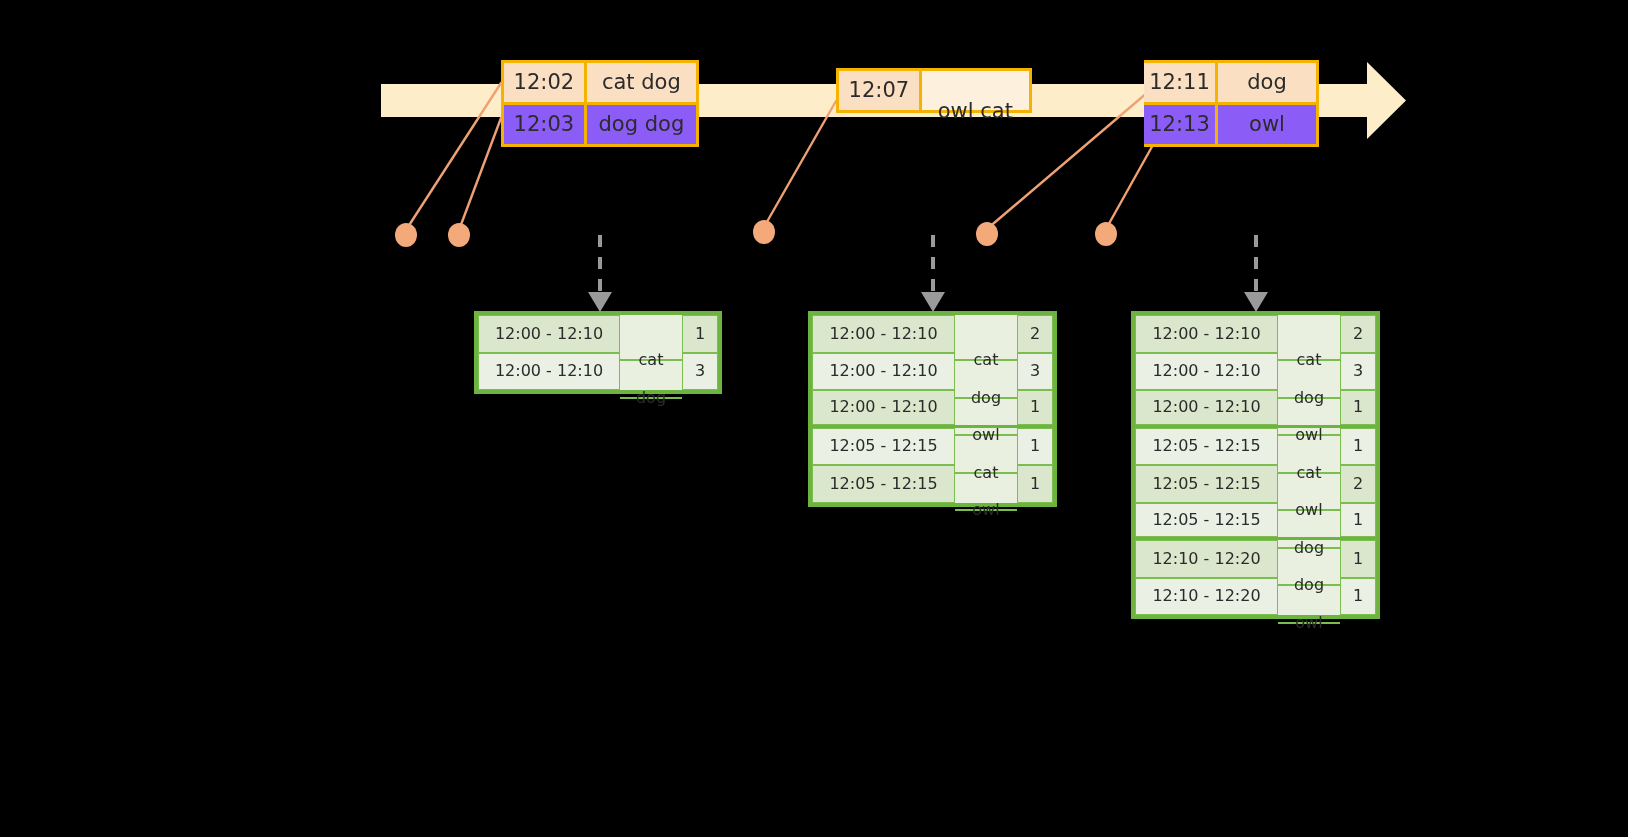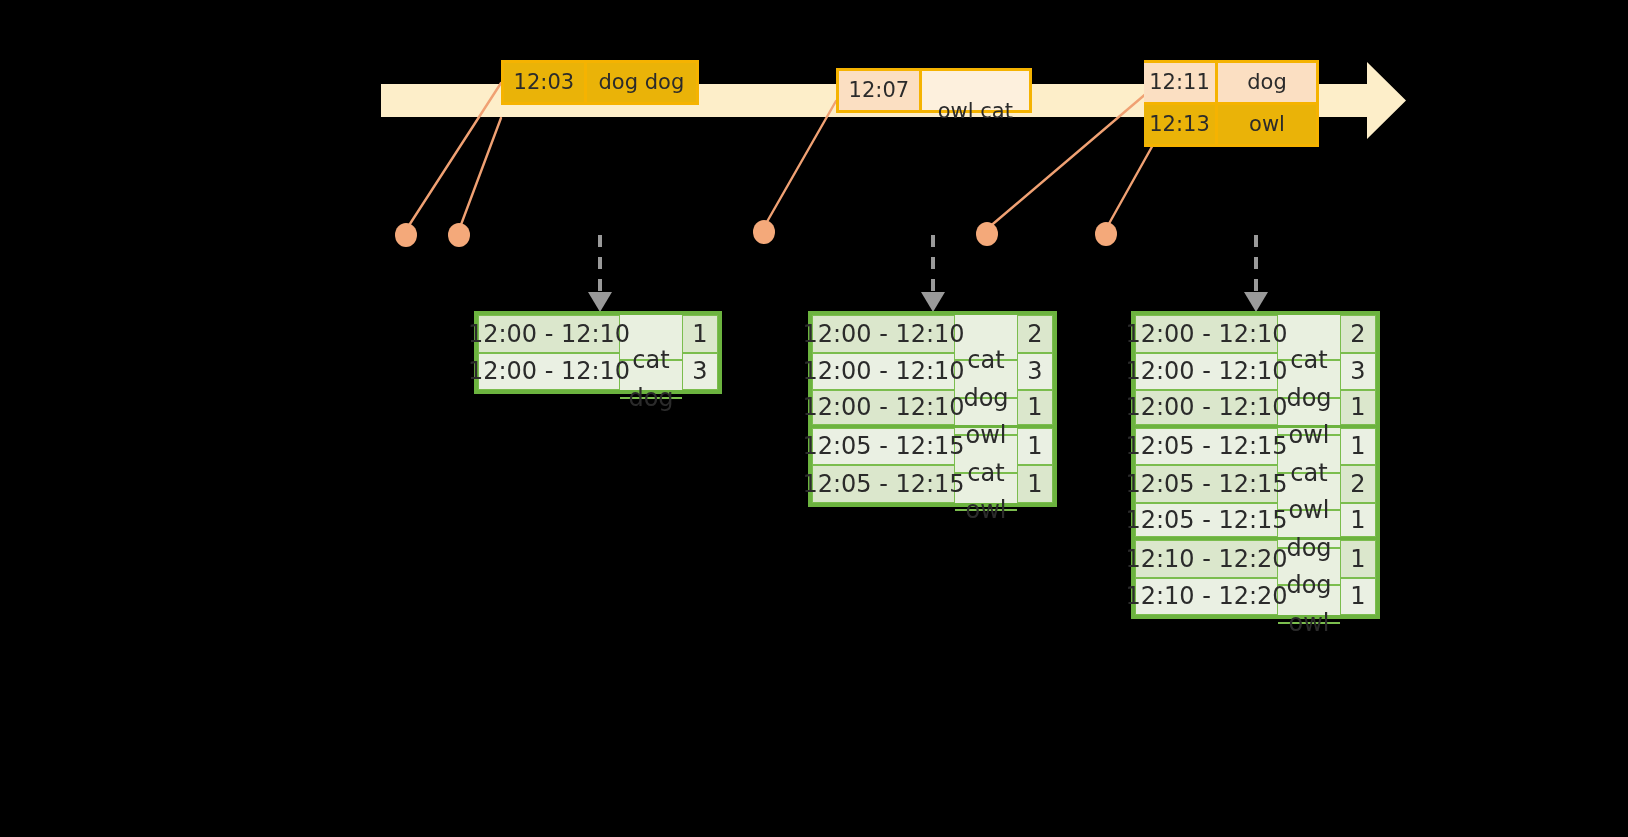--- a/index.html
+++ b/index.html
@@ -43,21 +43,21 @@
   }
   .event-row {
     display: flex;
     flex-direction: row;
     height: 39px;
   }
   .event-row + .event-row {
     border-top: 3px solid #f5b301;
   }
   .event-row.shade-a .ev-cell { background: #fbdfc2; }
-  .event-row.shade-b .ev-cell { background: #eab308; }
+  .event-row.shade-b .ev-cell { background: #8b5cf6; }
   .ev-cell {
     display: flex;
     align-items: center;
     justify-content: center;
     font-size: 21px;
     color: #2b2b2b;
     box-sizing: border-box;
     line-height: 1;
   }
   .ev-time {
@@ -93,21 +93,21 @@
     flex-direction: row;
     height: 37.5px;
     box-sizing: border-box;
   }
   .rt-row.shade-a .rt-cell { background: #dbe7cc; }
   .rt-row.shade-b .rt-cell { background: #eaf0e3; }
   .rt-cell {
     display: flex;
     align-items: center;
     justify-content: center;
-    font-size: 24px;
+    font-size: 16px;
     color: #2b2b2b;
     box-sizing: border-box;
     border: 1.5px solid #7bbd4e;
     line-height: 1;
     white-space: nowrap;
   }
   .rt-window { flex: 0 0 auto; }
   .rt-key    { flex: 0 0 auto; margin-top: 44px; }
   .rt-count  { flex: 0 0 auto; }
 
@@ -166,20 +166,24 @@
 
       <line x1="933" y1="235" x2="933" y2="292" stroke-dasharray="12 10"></line>
       <path d="M 921,292 L 933,312 L 945,292 Z" fill="#9a9a9a" stroke="none"></path>
 
       <line x1="1256" y1="235" x2="1256" y2="292" stroke-dasharray="12 10"></line>
       <path d="M 1244,292 L 1256,312 L 1268,292 Z" fill="#9a9a9a" stroke="none"></path>
     </g>
   </svg>
 
   <div class="event-box b1">
+    <div class="event-row shade-a">
+      <div class="ev-cell ev-time">12:02</div>
+      <div class="ev-cell ev-words">cat dog</div>
+    </div>
     <div class="event-row shade-b">
       <div class="ev-cell ev-time">12:03</div>
       <div class="ev-cell ev-words">dog dog</div>
     </div>
   </div>
 
   <div class="event-box b2">
     <div class="event-row shade-a">
       <div class="ev-cell ev-time">12:07</div>
       <div class="ev-cell ev-words">owl cat</div>

